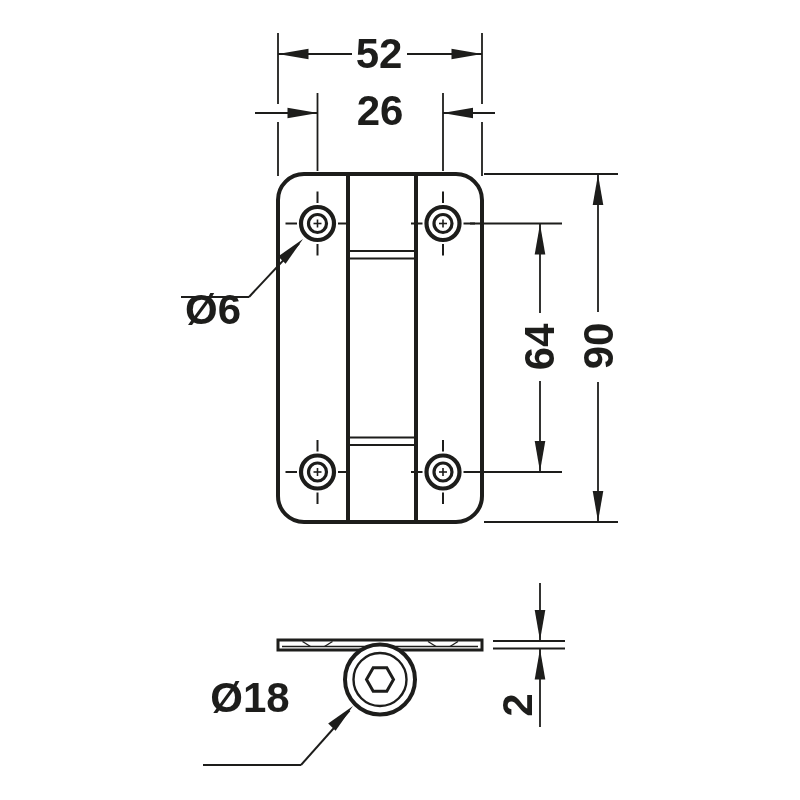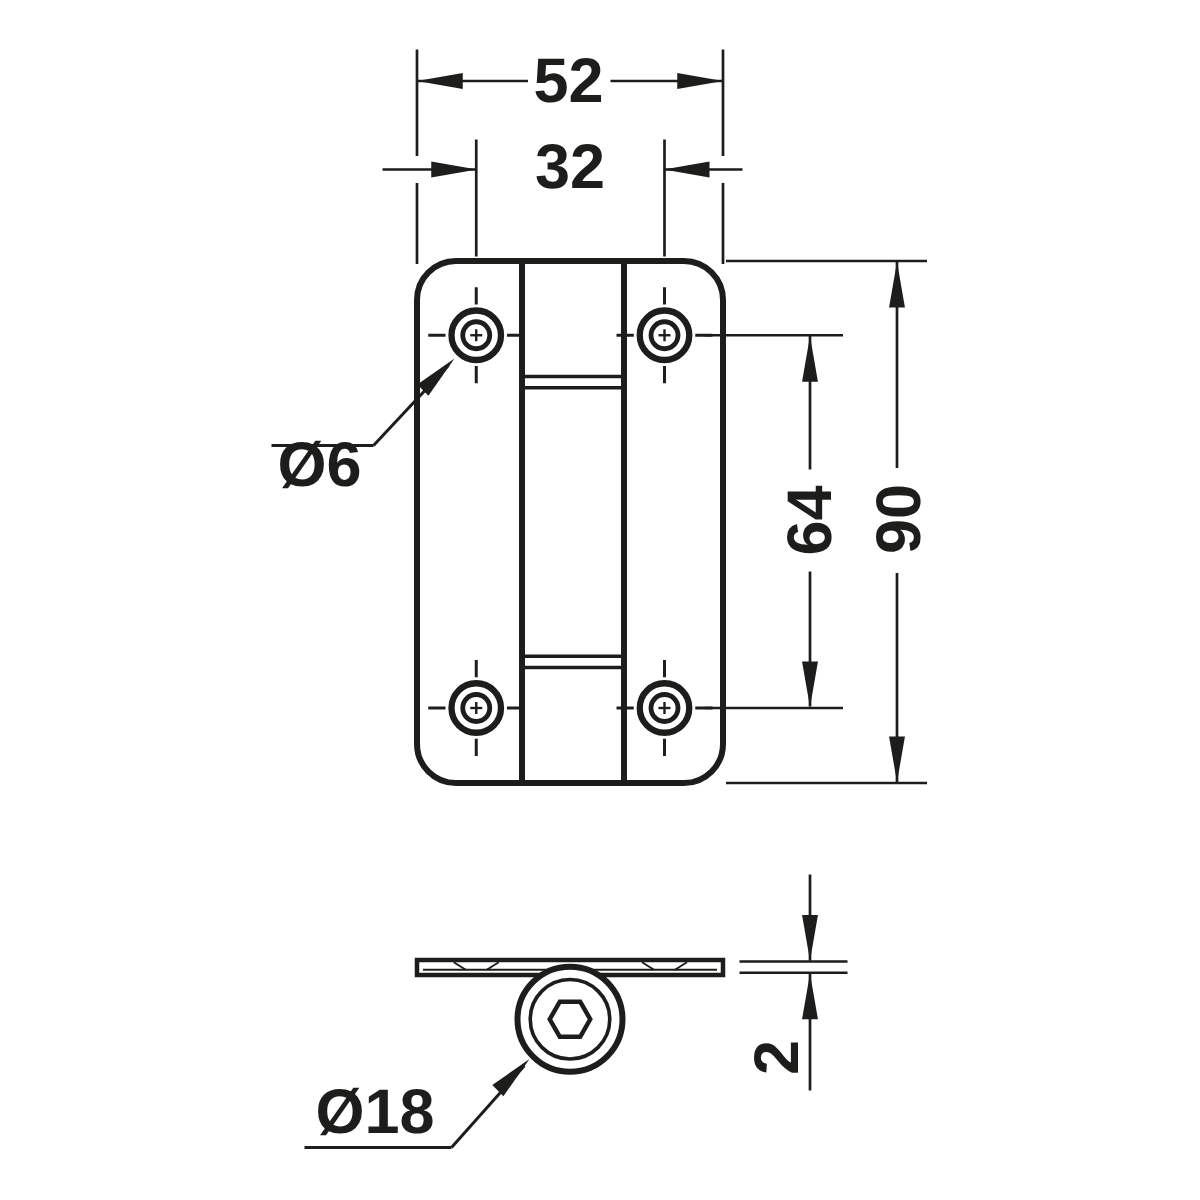--- a/index.html
+++ b/index.html
@@ -140,20 +140,20 @@
 
     <g stroke-width="2">
       <line x1="203" y1="765" x2="301" y2="765"></line>
       <line x1="301" y1="765" x2="349.5" y2="710.5"></line>
       <path d="M353,706 L335.6,730.8 L328.2,723.4 Z" fill="#1d1d1b" stroke="none"></path>
     </g>
   </g>
 </svg>
 
 <div class="dim-label" style="left:379px;top:54px;">52</div>
-<div class="dim-label" style="left:380px;top:111px;">32</div>
+<div class="dim-label" style="left:380px;top:111px;">26</div>
 <div class="dim-label" style="left:213px;top:274px;margin-top:36px;">Ø6</div>
 <div class="dim-label rot" style="left:540px;top:347px;">64</div>
 <div class="dim-label rot" style="left:599px;top:346px;">90</div>
-<div class="dim-label" style="left:250px;top:741px;">Ø18</div>
+<div class="dim-label" style="left:250px;top:698px;">Ø18</div>
 <div class="dim-label rot" style="left:518px;top:705px;">2</div>
 
 </div>
 
 </body></html>

